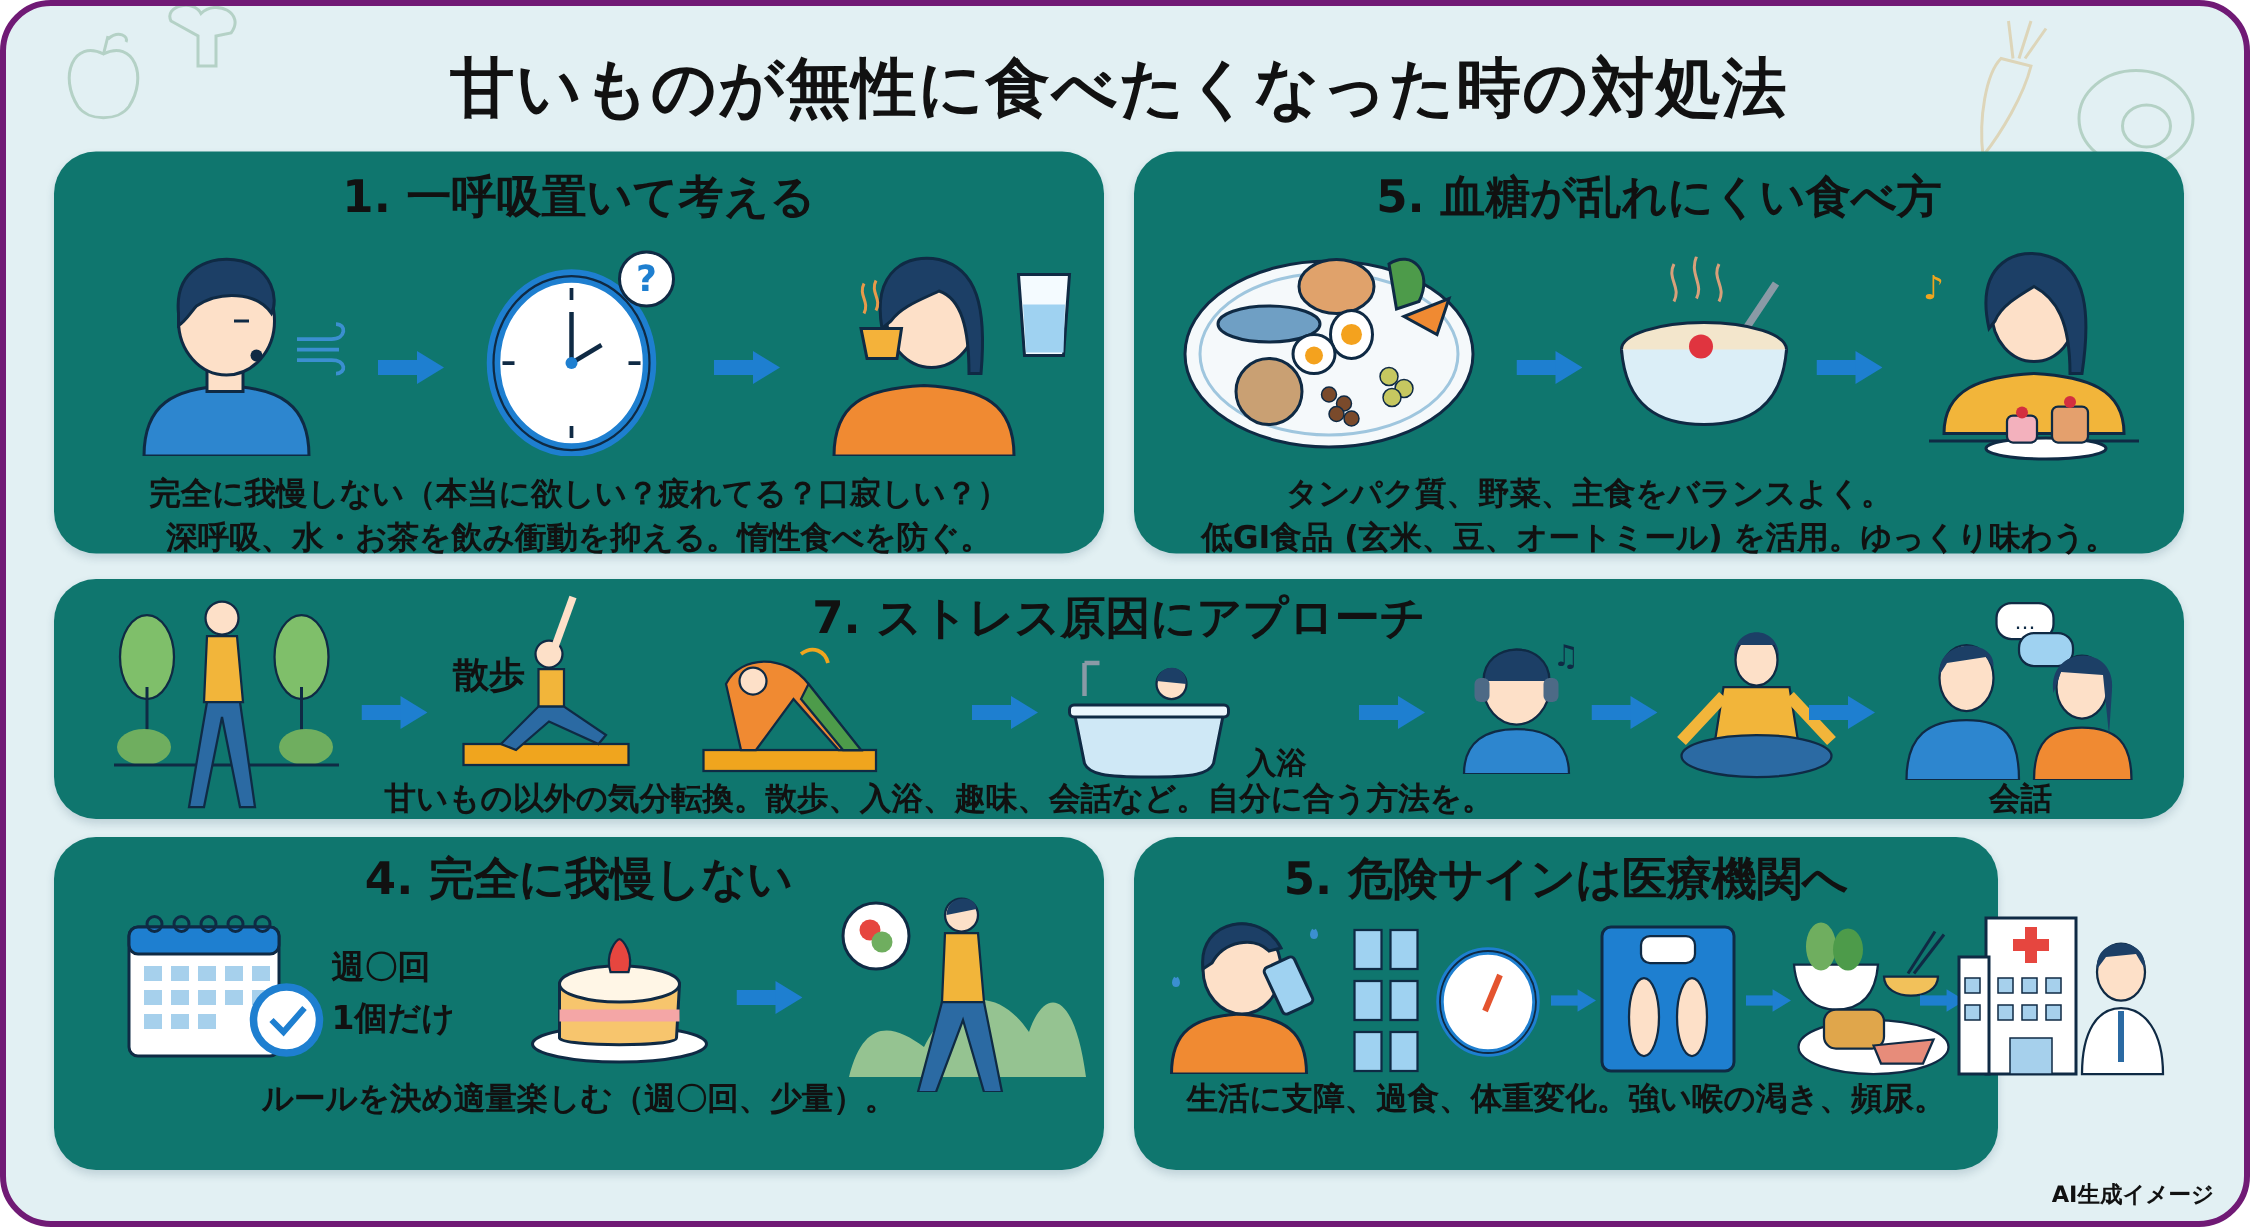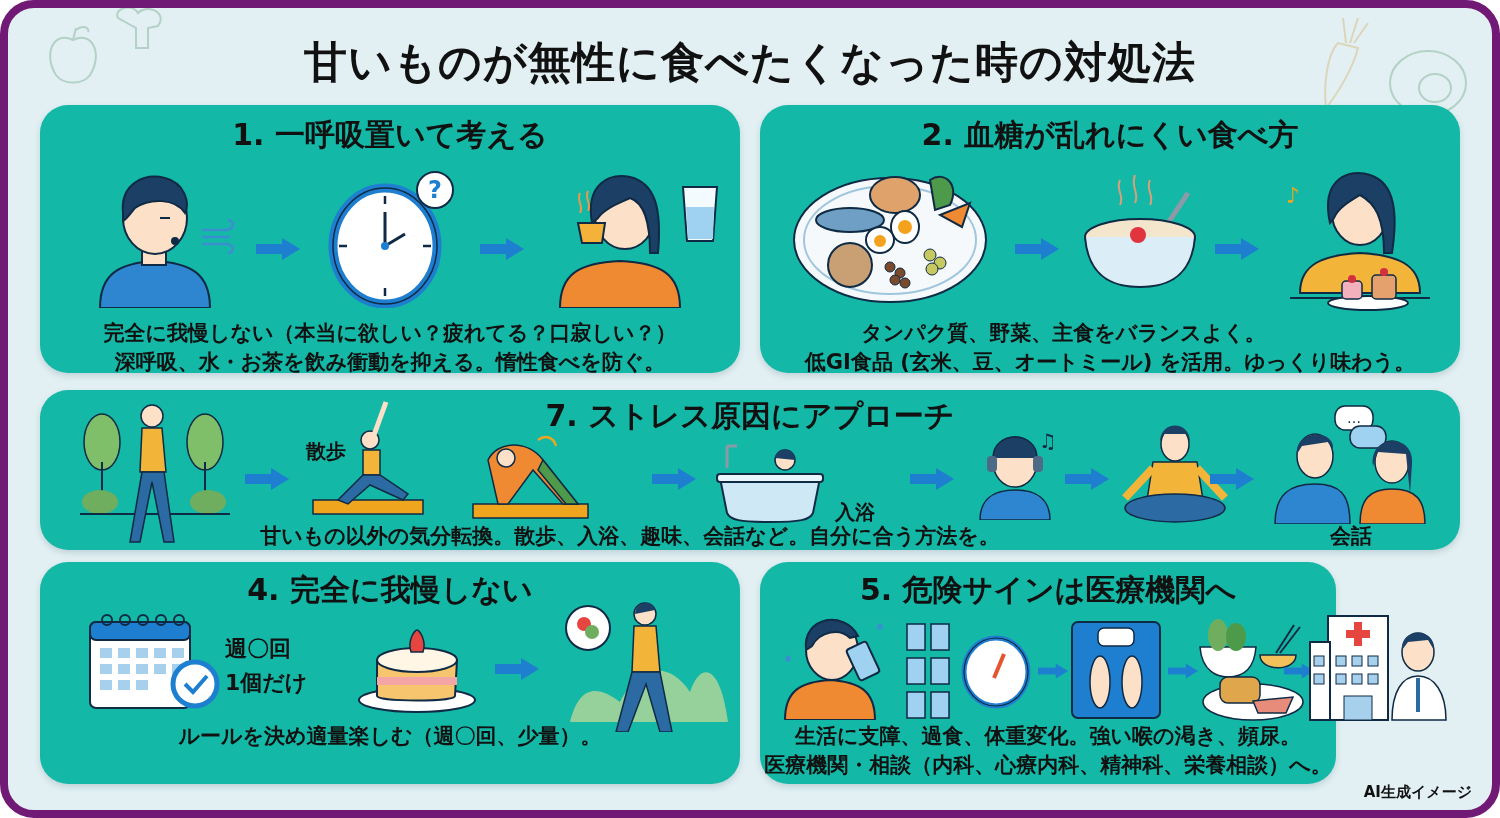--- a/index.html
+++ b/index.html
@@ -1,29 +1,29 @@
 <!DOCTYPE html>
 <html><head>
 <meta charset="utf-8">
 <style>
   * { box-sizing: border-box; margin: 0; padding: 0; }
   html, body { width: 1500px; height: 818px; overflow: hidden; background: #ffffff; }
   body { font-family: "DejaVu Sans", "Liberation Sans", sans-serif; color: #111; }
   .frame {
     position: absolute; left: 0; top: 0; width: 1500px; height: 818px;
-    border: 8px solid #701a75; border-radius: 34px;
+    border: 4px solid #701a75; border-radius: 34px;
     background: #e2f0f3; overflow: hidden;
   }
   .bg-doodle { position: absolute; opacity: 0.55; }
   .title {
     position: absolute; left: 0; top: 26px; width: 1484px; text-align: center;
     font-size: 43px; font-weight: bold; letter-spacing: 1px; color: #111;
   }
   .panel {
-    position: absolute; background: #14b8a6; border-radius: 28px;
+    position: absolute; background: #0f766e; border-radius: 28px;
     box-shadow: 0 3px 6px rgba(40,80,100,0.18);
   }
   .panel-title {
     position: absolute; left: 0; width: 100%; text-align: center;
     font-size: 30px; font-weight: bold; color: #111;
   }
   .panel-text {
     position: absolute; left: 0; width: 100%; text-align: center;
     font-size: 21px; font-weight: bold; line-height: 29px; color: #111;
   }
@@ -108,21 +108,21 @@
       <path d="M6 24 L34 24 L33 56 L8 56 Z" fill="#9fd2f1"></path>
     </svg>
 
     <div class="panel-text" style="top:214px;">
       <div>完全に我慢しない（本当に欲しい？疲れてる？口寂しい？）</div>
       <div>深呼吸、水・お茶を飲み衝動を抑える。惰性食べを防ぐ。</div>
     </div>
   </div>
 
   <div class="panel" style="left:752px;top:97px;width:700px;height:268px;">
-    <div class="panel-title" style="top:10px;">2. 血糖が乱れにくい食べ方</div>
+    <div class="panel-title" style="top:10px;">5. 血糖が乱れにくい食べ方</div>
 
     <svg class="illus" style="left:30px;top:60px" width="200" height="140" viewBox="0 0 200 140">
       <ellipse cx="100" cy="75" rx="96" ry="62" fill="#f5f9fb" stroke="#0f2a44" stroke-width="2"></ellipse>
       <ellipse cx="100" cy="75" rx="86" ry="54" fill="none" stroke="#9fc6de" stroke-width="2"></ellipse>
       <ellipse cx="60" cy="55" rx="34" ry="12" fill="#6f9fc4" stroke="#0f2a44" stroke-width="2"></ellipse>
       <ellipse cx="105" cy="30" rx="25" ry="18" fill="#e0a26b" stroke="#0f2a44" stroke-width="2"></ellipse>
       <path d="M140 15 C155 5 170 20 160 40 L145 45 Z" fill="#4d9b4a" stroke="#0f2a44" stroke-width="2"></path>
       <path d="M150 50 L180 38 L172 62 Z" fill="#f08a32" stroke="#0f2a44" stroke-width="2"></path>
       <ellipse cx="115" cy="62" rx="14" ry="16" fill="#fff" stroke="#0f2a44" stroke-width="2"></ellipse>
       <circle cx="115" cy="62" r="7" fill="#f4a21e"></circle>
@@ -187,21 +187,21 @@
         <ellipse cx="128" cy="100" rx="18" ry="12" fill="#6fae5f"></ellipse>
       <line x1="0" y1="112" x2="150" y2="112" stroke="#0f2a44" stroke-width="2"></line>
       <circle cx="72" cy="14" r="11" fill="#fde0c8" stroke="#0f2a44" stroke-width="1.5"></circle>
       <path d="M62 26 L82 26 L86 70 L60 70 Z" fill="#f2b53a" stroke="#0f2a44" stroke-width="1.5"></path>
       <path d="M62 70 L50 140 L60 140 L72 80 L84 140 L94 140 L84 70 Z" fill="#2b6aa3" stroke="#0f2a44" stroke-width="1.5"></path>
     </svg>
     <svg class="arrow" style="left:205px;top:78px" viewBox="0 0 44 22">
       <rect x="0" y="6" width="28" height="10" fill="#1e7fd0"></rect>
         <polygon points="26,0 44,11 26,22" fill="#1e7fd0"></polygon>
     </svg>
-    <div class="label" style="left:266px;top:48px;font-size:20px;">散歩</div>
+    <div class="label" style="left:266px;top:48px;font-size:24px;">散歩</div>
     <svg class="illus" style="left:268px;top:10px" width="120" height="120" viewBox="0 0 120 120">
       <rect x="5" y="100" width="110" height="14" fill="#f0a51e" stroke="#0f2a44" stroke-width="1.5"></rect>
       <circle cx="62" cy="40" r="9" fill="#fde0c8" stroke="#0f2a44" stroke-width="1.5"></circle>
       <line x1="66" y1="35" x2="78" y2="2" stroke="#fde0c8" stroke-width="5"></line>
       <path d="M55 50 L72 50 L72 75 L55 75 Z" fill="#f2b53a" stroke="#0f2a44" stroke-width="1.5"></path>
       <path d="M55 75 L30 100 L40 104 L62 85 L95 100 L100 94 L72 75 Z" fill="#2b6aa3" stroke="#0f2a44" stroke-width="1.5"></path>
     </svg>
     <svg class="illus" style="left:428px;top:40px" width="130" height="90" viewBox="0 0 130 90">
       <rect x="5" y="74" width="115" height="14" fill="#f0a51e" stroke="#0f2a44" stroke-width="1.5"></rect>
       <path d="M20 30 C30 10 60 10 75 30 L110 74 L95 74 L65 40 L40 74 L30 74 Z" fill="#f08a32" stroke="#0f2a44" stroke-width="1.5"></path>
@@ -395,18 +395,17 @@
           <rect x="6" y="62" width="10" height="10"></rect>
       </g>
       <ellipse cx="110" cy="40" rx="16" ry="19" fill="#fde0c8" stroke="#0f2a44" stroke-width="1.5"></ellipse>
       <path d="M94 38 C92 15 128 15 126 38 L120 28 L100 30 Z" fill="#1c3f66"></path>
       <path d="M84 108 C84 80 94 64 110 64 C126 64 138 80 138 108 Z" fill="#fff" stroke="#0f2a44" stroke-width="1.5"></path>
       <path d="M108 66 L112 66 L112 100 L108 100 Z" fill="#2b6aa3"></path>
     </svg>
 
     <div class="panel-text" style="top:160px;">
       <div>生活に支障、過食、体重変化。強い喉の渇き、頻尿。</div>
-      <div>医療機関・相談（内科、心療内科、精神科、栄養相談）へ。</div>
     </div>
   </div>
 
   <div class="ai-label">AI生成イメージ</div>
 </div>
 
 </body></html>

